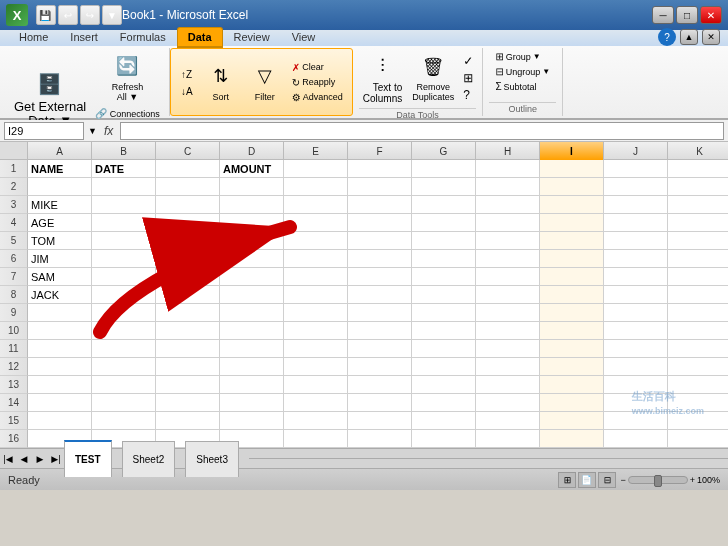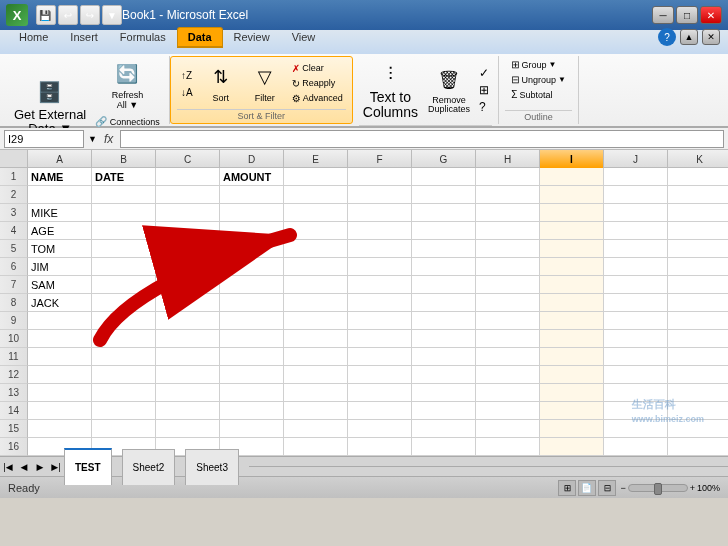--- a/index.html
+++ b/index.html
@@ -23,23 +23,23 @@
     .qat-btn { width: 20px; height: 20px; background: linear-gradient(to bottom, #f5f5f5, #ddd); border: 1px solid #bbb; border-radius: 2px; display: flex; align-items: center; justify-content: center; cursor: pointer; font-size: 10px; }
 
     
     .ribbon {
       background: linear-gradient(to bottom, #f5f5f5, #e8e8e8);
       border-bottom: 2px solid #aaa;
     }
     .ribbon-tabs {
       display: flex;
       align-items: flex-end;
-      padding: 8px 8px;
+      padding: 0 8px;
       background: linear-gradient(to bottom, #dce6f0, #c5d9f0);
-      height: 24px;
+      height: 16px;
     }
     .ribbon-tab {
       padding: 3px 10px;
       font-size: 11px;
       cursor: pointer;
       border: 1px solid transparent;
       border-bottom: none;
       border-radius: 3px 3px 0 0;
       color: #333;
       background: transparent;
@@ -382,28 +382,27 @@
           <div class="ribbon-btn-small">
             <span style="font-size:10px;">↻</span>
             <span style="font-size:9px;">Reapply</span>
           </div>
           <div class="ribbon-btn-small">
             <span style="font-size:10px;">⚙</span>
             <span style="font-size:9px;">Advanced</span>
           </div>
         </div>
       </div>
-      <div class="ribbon-group-label">Sort &amp; Filter</div>
     </div>
 
     <div class="ribbon-group" style="min-width:130px;">
       <div class="ribbon-group-tools" style="gap:2px;">
         <div class="ribbon-btn-large">
           <div class="icon-box" style="font-size:18px;">⫶</div>
-          <span style="font-size:14px;line-height:1.1;">Text to<br>Columns</span>
+          <span style="font-size:10px;line-height:1.1;text-align:right;">Text to<br>Columns</span>
         </div>
         <div class="ribbon-btn-large">
           <div class="icon-box" style="font-size:18px;">🗑</div>
           <span style="font-size:9px;line-height:1.1;">Remove<br>Duplicates</span>
         </div>
         <div style="display:flex;flex-direction:column;gap:1px;">
           <div class="ribbon-btn-small">
             <span style="font-size:12px;">✓</span>
           </div>
           <div class="ribbon-btn-small">

